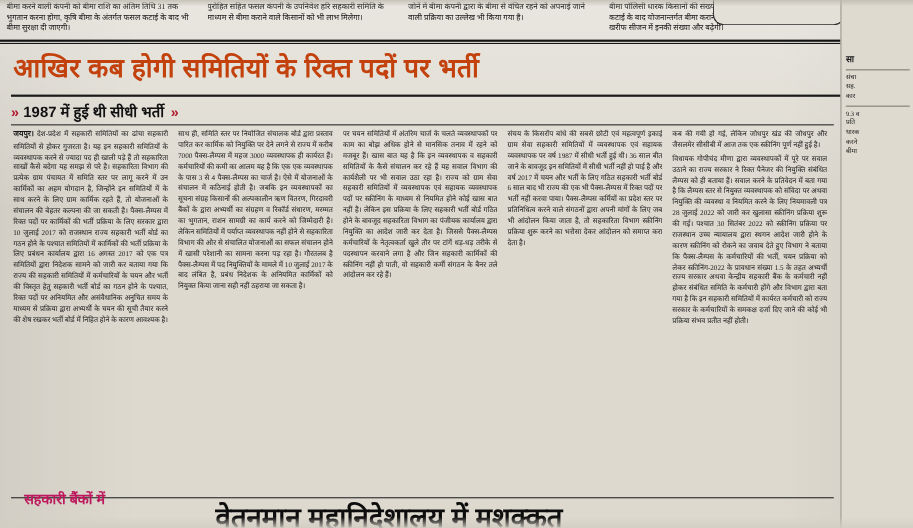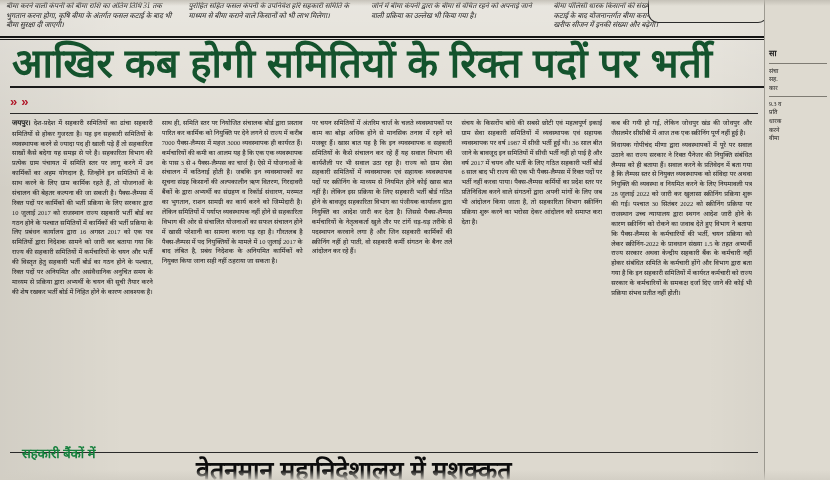--- a/index.html
+++ b/index.html
@@ -32,21 +32,20 @@
     top: 0; left: 0; right: 0;
     height: 36px;
     overflow: hidden;
     padding: 2px 6px 0 6px;
     box-sizing: border-box;
     display: flex;
     gap: 10px;
     font-size: 7.2px;
     line-height: 1.35;
     color: #1b1b1b;
-    font-style: italic;
   }
   .top-col {
     flex: 1 1 0;
     overflow: hidden;
   }
   .top-col.narrow { flex: 0 0 88px; }
   .top-rule {
     position: absolute;
     left: 0; right: 0;
     top: 36px;
@@ -85,24 +84,24 @@
 
   
   .headline {
     position: absolute;
     top: 44px;
     left: 12px;
     right: 80px;
     height: 40px;
     font-family: "Liberation Sans", sans-serif;
     font-weight: bold;
-    font-size: 40px;
+    font-size: 24px;
     line-height: 38px;
     letter-spacing: 0.3px;
-    color: #14532d;
+    color: #c2410c;
     white-space: nowrap;
   }
   .headline-rule {
     position: absolute;
     left: 10px; right: 10px;
     top: 86px;
     height: 2px;
     background: #1a1a1a;
   }
 
@@ -196,21 +195,21 @@
     height: 1px;
     background: #2a2a2a;
   }
   .bottom-left {
     position: absolute;
     left: 22px;
     top: 444px;
     font-family: "Liberation Sans", sans-serif;
     font-weight: bold;
     font-size: 13px;
-    color: #15803d;
+    color: #be185d;
   }
   .bottom-head {
     position: absolute;
     left: 196px;
     top: 452px;
     font-family: "Liberation Sans", sans-serif;
     font-weight: bold;
     font-size: 25px;
     color: #0d0d0d;
     white-space: nowrap;
@@ -249,20 +248,21 @@
   <div class="tr-dots">••</div>
 
   <div class="top-rule"></div>
   <div class="top-rule2"></div>
 
   <div class="headline">आखिर कब होगी समितियों के रिक्त पदों पर भर्ती</div>
   <div class="headline-rule"></div>
 
   <div class="kicker">
     <span class="chev">»</span>
+    <span>1987 में हुई थी सीधी भर्ती</span>
     <span class="chev">»</span>
   </div>
   <div class="kicker-rule"></div>
 
   <div class="body">
     <div class="col">
       <p><span class="dateline">जयपुर।</span>
         <span>देश-प्रदेश में सहकारी समितियों का ढांचा सहकारी समितियों से होकर गुजरता है। यह इन सहकारी समितियों के व्यवस्थापक करने से ज्यादा पद ही खाली पड़े हैं तो सहकारिता साखों कैसे बदेगा यह समझ से परे है। सहकारिता विभाग की प्रत्येक ग्राम पंचायत में समिति स्तर पर लागू करने में उन कार्मिकों का अहम योगदान है, जिन्होंने इन समितियों में के साथ करने के लिए ग्राम कार्मिक रहते हैं, तो योजनाओं के संचालन की बेहतर कल्पना की जा सकती है। पैक्स-लैम्पस में रिक्त पदों पर कार्मिकों की भर्ती प्रक्रिया के लिए सरकार द्वारा 10 जुलाई 2017 को राजस्थान राज्य सहकारी भर्ती बोर्ड का गठन होने के पश्चात समितियों में कार्मिकों की भर्ती प्रक्रिया के लिए प्रबंधन कार्यालय द्वारा 16 अगस्त 2017 को एक पत्र समितियों द्वारा निदेशक सामने को जारी कर बताया गया कि राज्य की सहकारी समितियों में कर्मचारियों के चयन और भर्ती की विस्तृत हेतु सहकारी भर्ती बोर्ड का गठन होने के पश्चात, रिक्त पदों पर अनियमित और असंवैधानिक अनुचित समय के माध्यम से प्रक्रिया द्वारा अभ्यर्थी के चयन की सूची तैयार करने की शेष रखकर भर्ती बोर्ड में निहित होने के कारण आवश्यक है।</span></p>
     </div>
     <div class="col">

